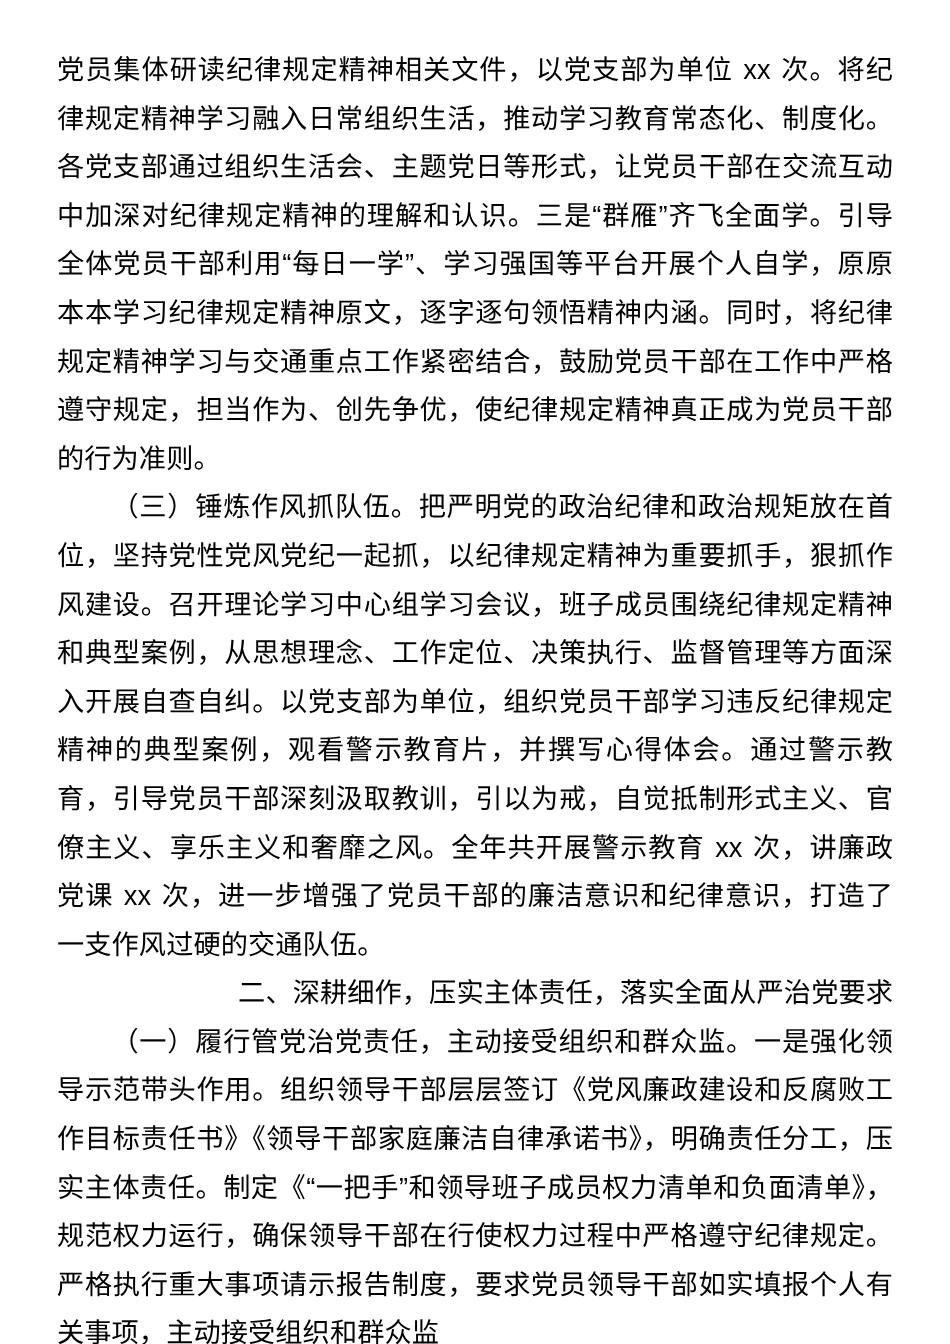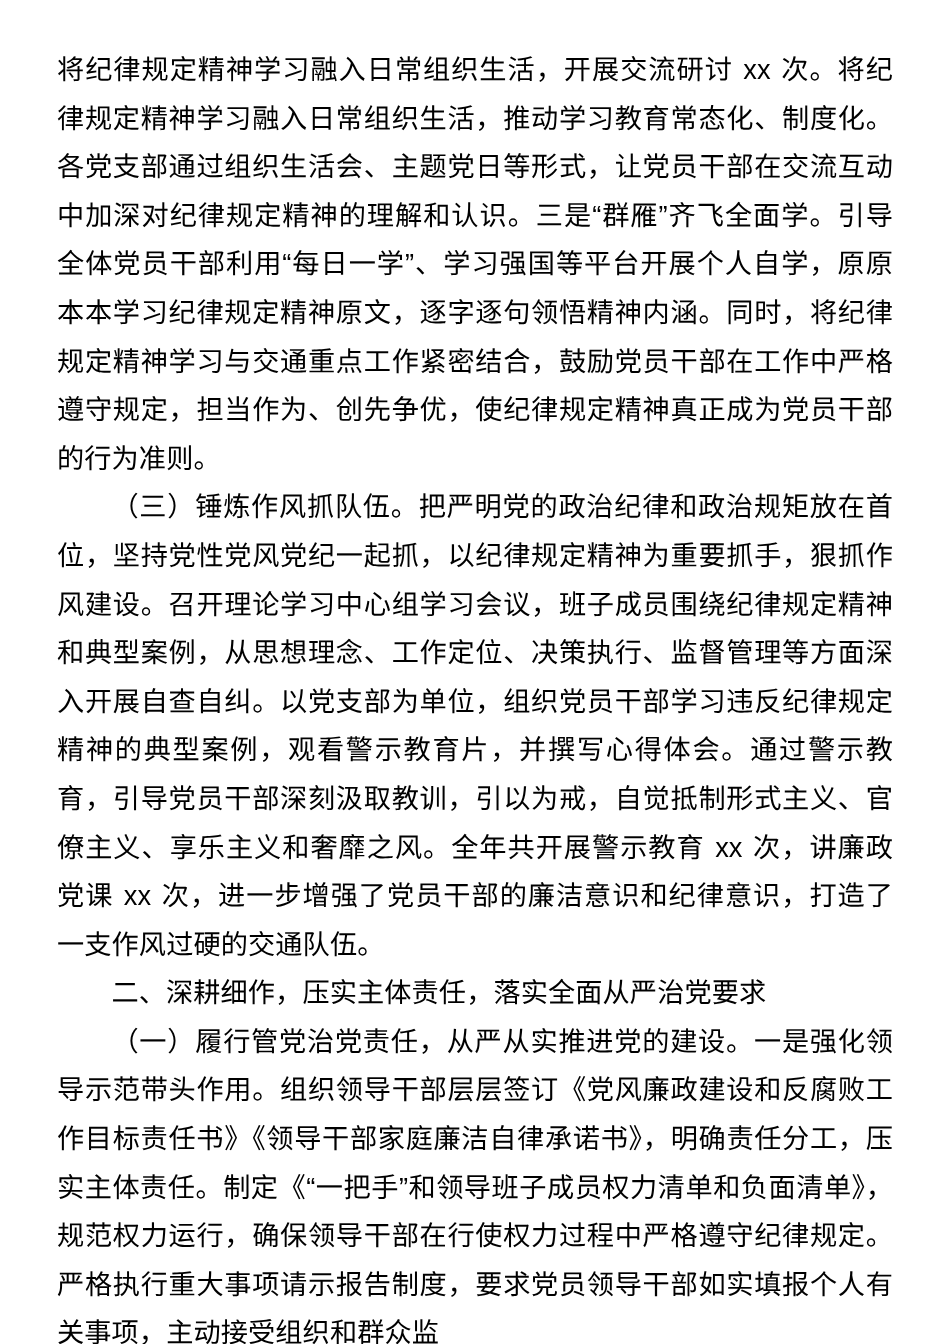--- a/index.html
+++ b/index.html
@@ -46,38 +46,38 @@
   p.indent {
     text-indent: 2em;
   }
 
   p.heading {
     margin: 0;
     padding: 0;
     font-size: 27.2px;
     line-height: 48.6px;
     text-indent: 2em;
-    text-align: left;
+    text-align: right;
     letter-spacing: 0.1px;
   }
 
   b.em {
     font-weight: 400;
   }
 
   .lat {
     font-family: "Liberation Sans", "DejaVu Sans", sans-serif;
     padding: 0 2px;
     margin-top: 16px;
   }
 </style>
 </head>
 <body>
 
 <div id="page">
   <div class="doc-body">
 
-  <p class="para"><span>将纪律规定精神学习融入日常组织生活，开展交流研讨 </span><span class="lat">xx</span><span> 次。将纪律规定精神学习融入日常组织生活，推动学习教育常态化、制度化。各党支部通过组织生活会、主题党日等形式，让党员干部在交流互动中加深对纪律规定精神的理解和认识。</span><b class="em">三是</b><span>“群雁”齐飞全面学。引导全体党员干部利用“每日一学”、学习强国等平台开展个人自学，原原本本学习纪律规定精神原文，逐字逐句领悟精神内涵。同时，将纪律规定精神学习与交通重点工作紧密结合，鼓励党员干部在工作中严格遵守规定，担当作为、创先争优，使纪律规定精神真正成为党员干部的行为准则。</span></p>
+  <p class="para"><span>党员集体研读纪律规定精神相关文件，以党支部为单位 </span><span class="lat">xx</span><span> 次。将纪律规定精神学习融入日常组织生活，推动学习教育常态化、制度化。各党支部通过组织生活会、主题党日等形式，让党员干部在交流互动中加深对纪律规定精神的理解和认识。</span><b class="em">三是</b><span>“群雁”齐飞全面学。引导全体党员干部利用“每日一学”、学习强国等平台开展个人自学，原原本本学习纪律规定精神原文，逐字逐句领悟精神内涵。同时，将纪律规定精神学习与交通重点工作紧密结合，鼓励党员干部在工作中严格遵守规定，担当作为、创先争优，使纪律规定精神真正成为党员干部的行为准则。</span></p>
       <p class="para indent"><span>（三）锤炼作风抓队伍。把严明党的政治纪律和政治规矩放在首位，坚持党性党风党纪一起抓，以纪律规定精神为重要抓手，狠抓作风建设。召开理论学习中心组学习会议，班子成员围绕纪律规定精神和典型案例，从思想理念、工作定位、决策执行、监督管理等方面深入开展自查自纠。以党支部为单位，组织党员干部学习违反纪律规定精神的典型案例，观看警示教育片，并撰写心得体会。通过警示教育，引导党员干部深刻汲取教训，引以为戒，自觉抵制形式主义、官僚主义、享乐主义和奢靡之风。全年共开展警示教育 </span><span class="lat">xx</span><span> 次，讲廉政党课 </span><span class="lat">xx</span><span> 次，进一步增强了党员干部的廉洁意识和纪律意识，打造了一支作风过硬的交通队伍。</span></p>
       <p class="heading"><span>二、深耕细作，压实主体责任，落实全面从严治党要求</span></p>
-      <p class="para indent"><span>（一）履行管党治党责任，从严从实推进党的建设。</span><b class="em">一是</b><span>强化领导示范带头作用。组织领导干部层层签订《党风廉政建设和反腐败工作目标责任书》《领导干部家庭廉洁自律承诺书》，明确责任分工，压实主体责任。制定《“一把手”和领导班子成员权力清单和负面清单》，规范权力运行，确保领导干部在行使权力过程中严格遵守纪律规定。严格执行重大事项请示报告制度，要求党员领导干部如实填报个人有关事项，主动接受组织和群众监</span></p>
+      <p class="para indent"><span>（一）履行管党治党责任，主动接受组织和群众监。</span><b class="em">一是</b><span>强化领导示范带头作用。组织领导干部层层签订《党风廉政建设和反腐败工作目标责任书》《领导干部家庭廉洁自律承诺书》，明确责任分工，压实主体责任。制定《“一把手”和领导班子成员权力清单和负面清单》，规范权力运行，确保领导干部在行使权力过程中严格遵守纪律规定。严格执行重大事项请示报告制度，要求党员领导干部如实填报个人有关事项，主动接受组织和群众监</span></p>
     </div>
 </div>
 
 </body></html>

